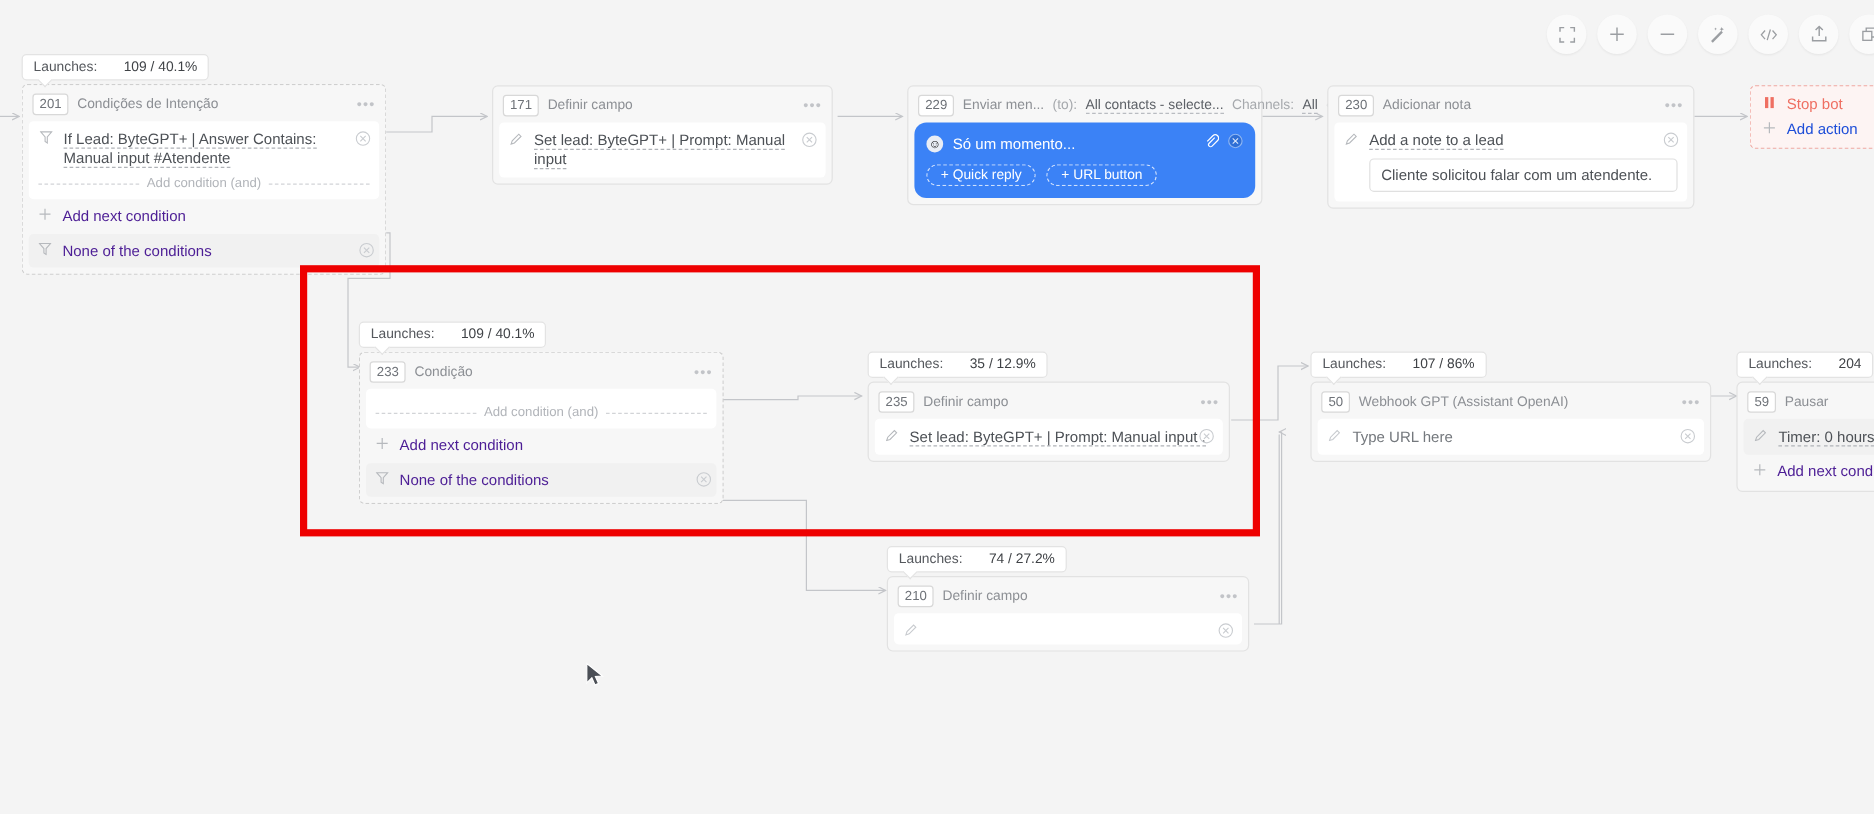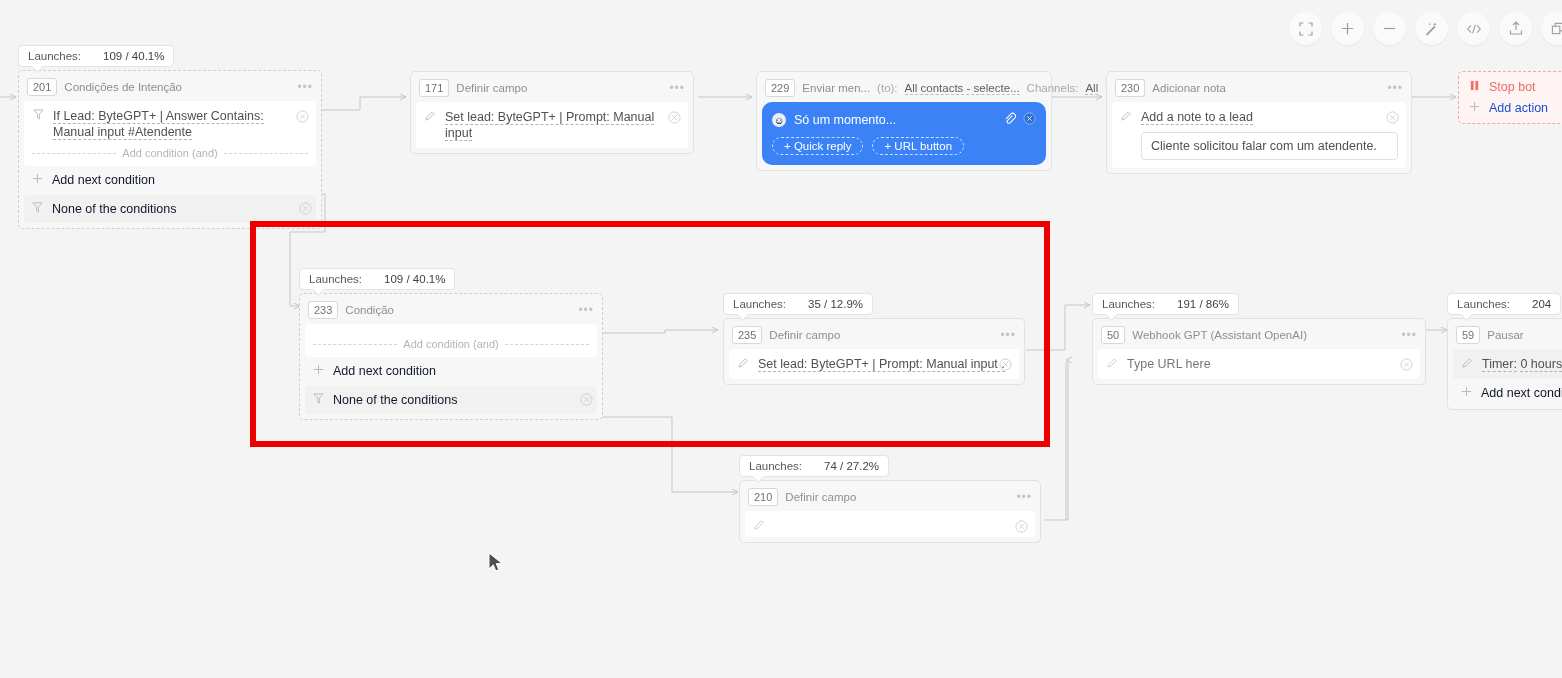--- a/index.html
+++ b/index.html
@@ -82,21 +82,21 @@
   .addcond {
     display: flex; align-items: center; gap: 6px;
     margin-top: 7px;
     font-size: 11px; color: #b2b5ba;
   }
   .addcond .ln { flex: 1; border-top: 1px dashed #d2d4d7; }
   .subrow {
     display: flex; align-items: center; gap: 9px;
     padding: 7px 8px 4px 8px;
     font-size: 12.5px;
-    color: #0f172a;
+    color: #4c1d95;
   }
   .subrow.boxed { background: #f1f1f1; border-radius:4px; margin-top:4px; }
   .note-box {
     margin: 7px 0 1px 21px;
     border: 1px solid #e0e0e0;
     border-radius: 4px;
     background: #fff;
     padding: 6px 9px;
     font-size: 12.5px;
     color: #4d5156;
@@ -422,21 +422,21 @@
               <circle cx="7" cy="7" r="6" fill="none" stroke="#c9ccd0"></circle>
               <path d="M4.6 4.6l4.8 4.8M9.4 4.6l-4.8 4.8" stroke="#c9ccd0" stroke-width="1"></path>
             </svg>
         </span>
       </div>
     </div>
   </div>
 
   <div class="launch" style="left:1092px;top:293px;">
     <span>Launches:</span>
-    <span class="lv">191 / 86%</span>
+    <span class="lv">107 / 86%</span>
   </div>
   <div class="node solid" style="left:1092px;top:318px;width:334px;">
     <div class="node-head">
       <span class="node-id">50</span>
       <span class="head-title">Webhook GPT (Assistant OpenAI)</span>
       <span class="dots">•••</span>
     </div>
     <div class="card">
       <div class="row">
         <span class="glyph">

